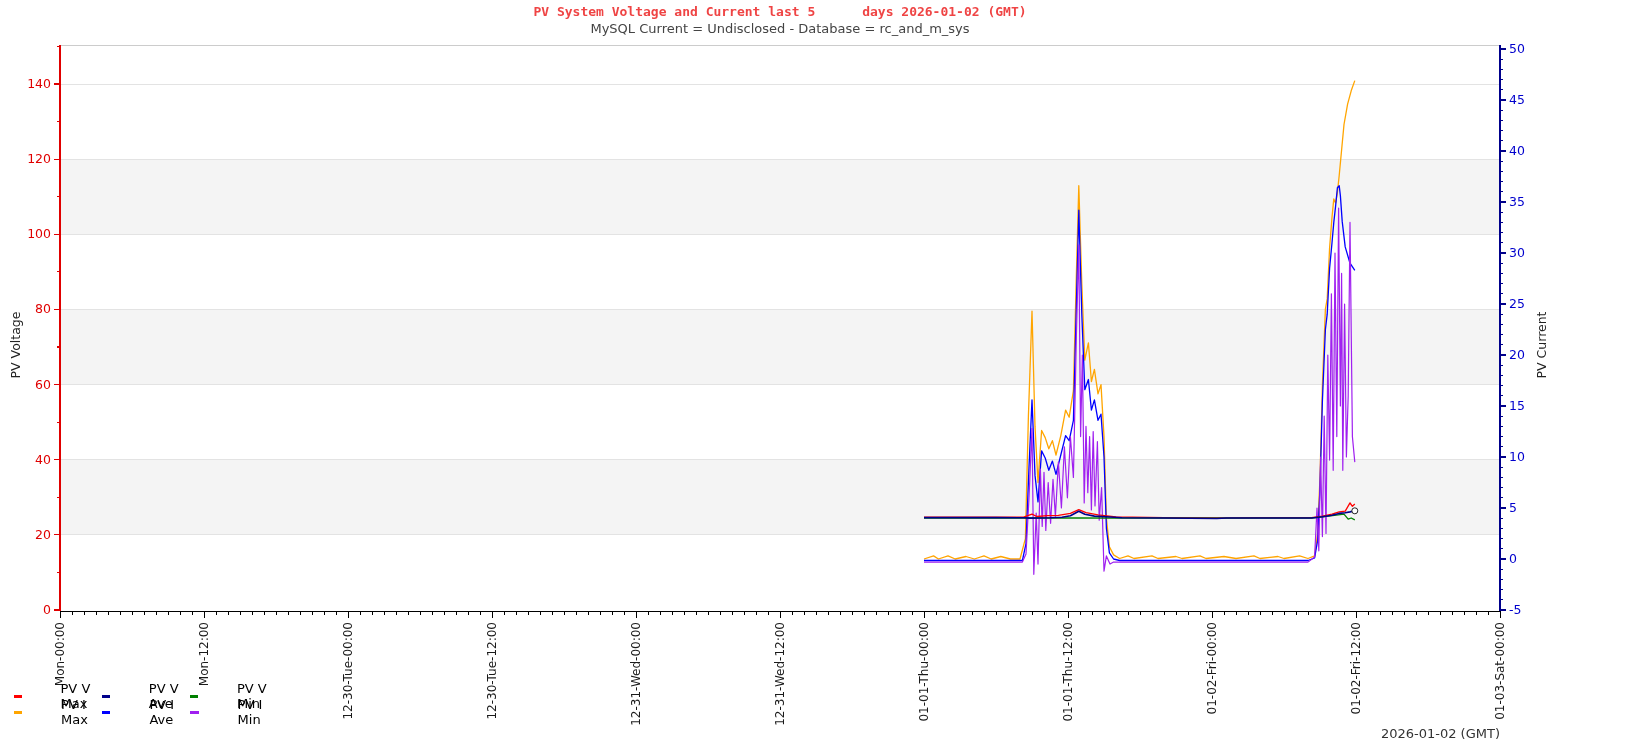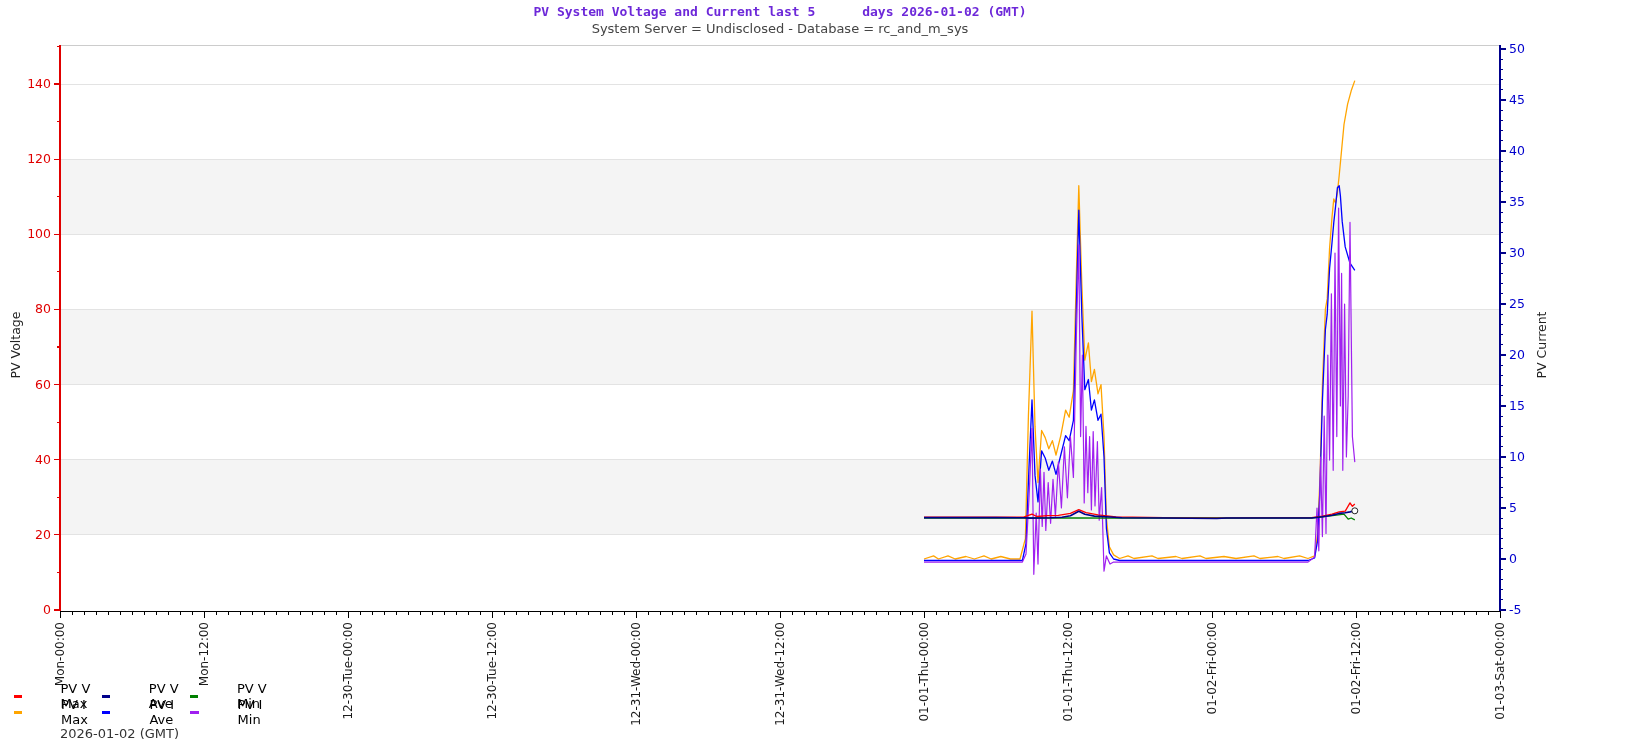--- a/index.html
+++ b/index.html
@@ -1,24 +1,24 @@
 <!DOCTYPE html>
 <html><head>
 <meta charset="utf-8">
 <style>
   html,body{margin:0;padding:0;background:#ffffff;}
   #stage{position:relative;width:1650px;height:750px;background:#fff;overflow:hidden;
          font-family:"DejaVu Sans", sans-serif;}
   #chart-svg{position:absolute;left:0;top:0;}
   .title{position:absolute;left:60px;width:1440px;top:4px;text-align:center;
-         font-family:"DejaVu Sans Mono", monospace;font-weight:bold;font-size:13px;color:#6d28d9;
+         font-family:"DejaVu Sans Mono", monospace;font-weight:bold;font-size:13px;color:#ef4444;
          white-space:pre;}
   .subtitle{position:absolute;left:60px;width:1440px;top:21px;text-align:center;
             font-size:13px;color:#444;}
-  .footer{position:absolute;left:60px;width:1440px;top:726px;text-align:left;
+  .footer{position:absolute;left:60px;width:1440px;top:726px;text-align:right;
           font-size:13px;color:#333;}
   .legend{position:absolute;left:14px;top:688px;font-size:13px;color:#000;}
   .legend-row{display:flex;align-items:center;height:16px;}
   .legend-item{display:flex;align-items:center;width:88px;gap:30px;}
   .sw{display:inline-block;width:11px;height:3px;margin-right:9px;background:#000;}
 </style>
 </head>
 <body>
 
 <div id="stage">
@@ -279,21 +279,21 @@
         <text x="0" y="0" font-family="&quot;DejaVu Sans&quot;, sans-serif" font-size="12px" fill="#1a1a1a" text-anchor="end" transform="translate(1072,622) rotate(-90)">01-01-Thu-12:00</text>
         <text x="0" y="0" font-family="&quot;DejaVu Sans&quot;, sans-serif" font-size="12px" fill="#1a1a1a" text-anchor="end" transform="translate(1216,622) rotate(-90)">01-02-Fri-00:00</text>
         <text x="0" y="0" font-family="&quot;DejaVu Sans&quot;, sans-serif" font-size="12px" fill="#1a1a1a" text-anchor="end" transform="translate(1360,622) rotate(-90)">01-02-Fri-12:00</text>
         <text x="0" y="0" font-family="&quot;DejaVu Sans&quot;, sans-serif" font-size="12px" fill="#1a1a1a" text-anchor="end" transform="translate(1504,622) rotate(-90)">01-03-Sat-00:00</text>
       </g>
       <text x="0" y="0" font-family="&quot;DejaVu Sans&quot;, sans-serif" font-size="12.5px" fill="#222" text-anchor="middle" transform="translate(20,345) rotate(-90)">PV Voltage</text>
       <text x="0" y="0" font-family="&quot;DejaVu Sans&quot;, sans-serif" font-size="12.5px" fill="#222" text-anchor="middle" transform="translate(1546,345) rotate(-90)">PV Current</text>
     </svg>
 
   <div class="title">PV System Voltage and Current last 5      days 2026-01-02 (GMT)</div>
-  <div class="subtitle">System Server = Undisclosed - Database = rc_and_m_sys</div>
+  <div class="subtitle">MySQL Current = Undisclosed - Database = rc_and_m_sys</div>
   <div class="footer">2026-01-02 (GMT)</div>
 
   <div class="legend">
     <div class="legend-row">
       <span class="legend-item">
         <span class="sw" style="background: rgb(255, 0, 0);"></span>
         <span>PV V Max</span>
       </span>
       <span class="legend-item">
         <span class="sw" style="background: rgb(0, 0, 139);"></span>

